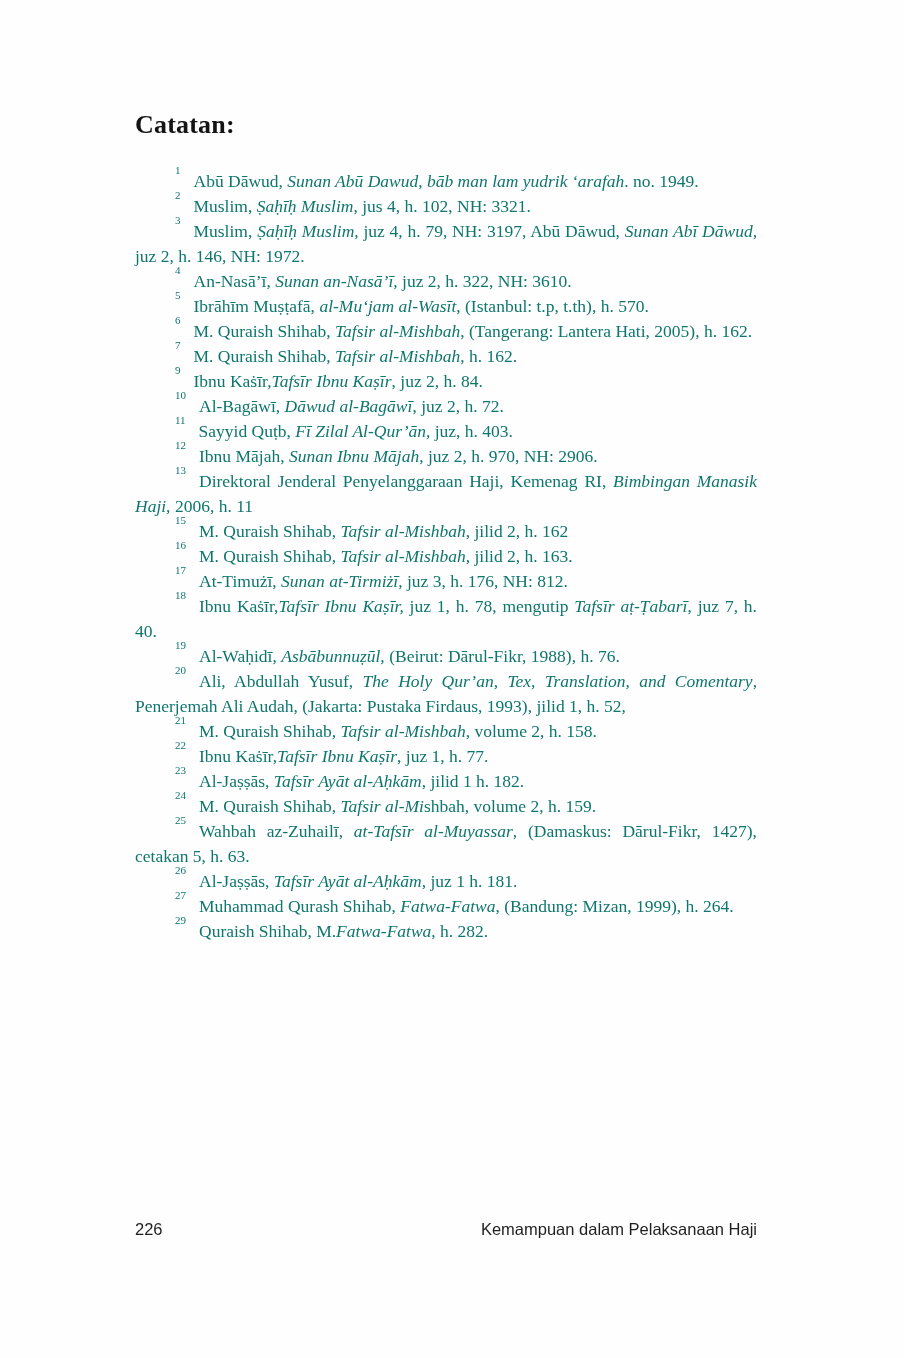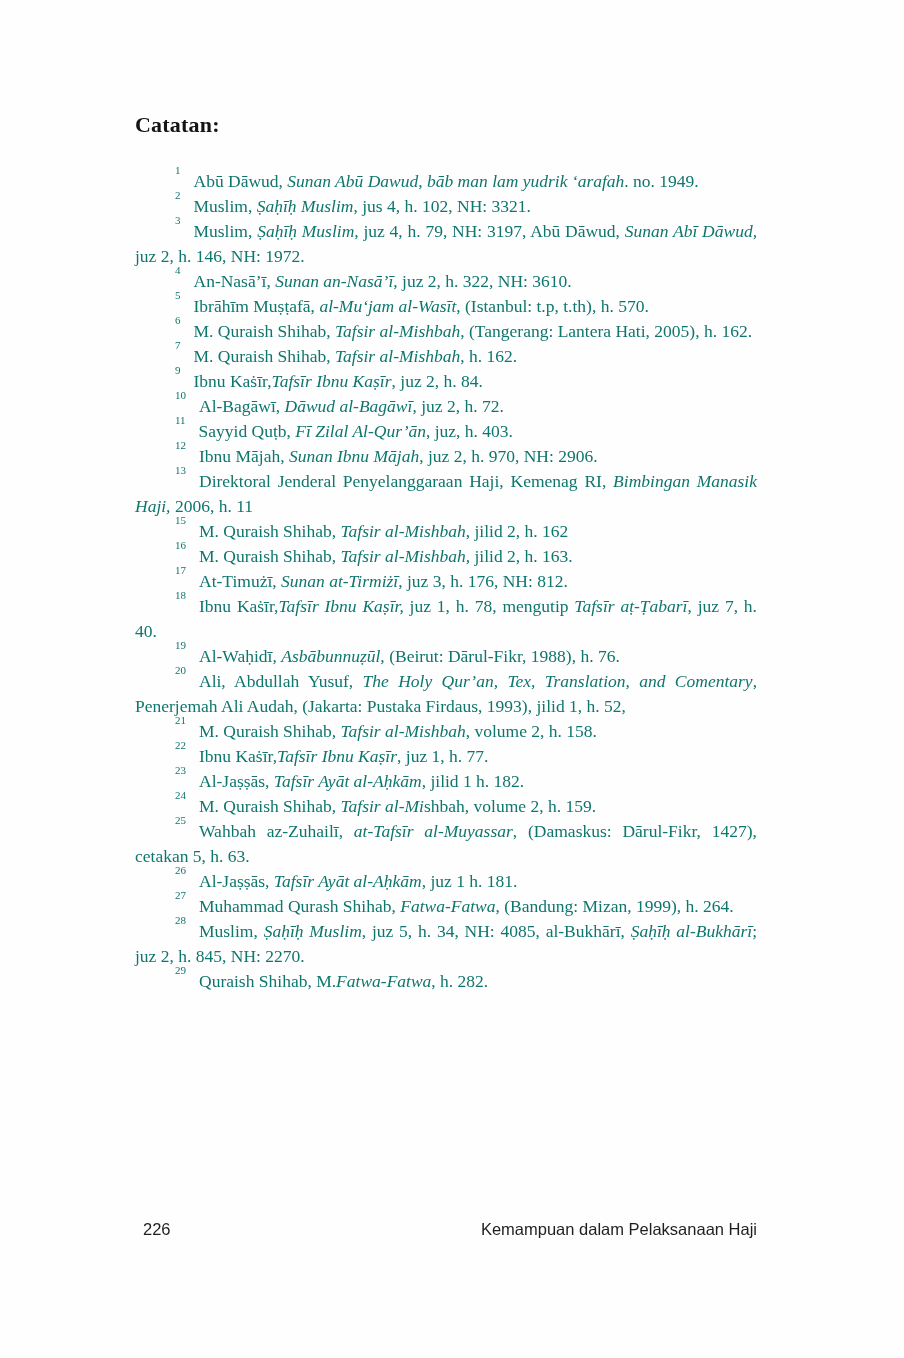--- a/index.html
+++ b/index.html
@@ -20,21 +20,21 @@
     inset: 0;
     background: #fefefe;
   }
   .content {
     position: absolute;
     left: 135px;
     right: 147px;
     top: 112px;
   }
   .heading {
-    font-size: 22px;
+    font-size: 26px;
     line-height: 26px;
     font-weight: bold;
     color: #141414;
     margin: 0 0 31px 0;
     letter-spacing: 0.2px;
   }
   .notes {
     font-size: 17.5px;
     line-height: 25px;
     text-align: justify;
@@ -58,21 +58,20 @@
     position: absolute;
     left: 135px;
     right: 147px;
     top: 1220px;
     display: flex;
     justify-content: space-between;
     align-items: baseline;
     font-family: "Liberation Sans", sans-serif;
     font-size: 16.5px;
     color: #1f1f1f;
-    margin-left: 8px;
   }
 </style>
 </head>
 <body>
 
 <div class="page">
   <div class="content">
     <h1 class="heading">Catatan:</h1>
     <div class="notes">
         <p class="note"><sup>1</sup><span>Abū Dāwud, </span><em>Sunan Abū Dawud, bāb man lam yudrik ‘arafah</em><span>. no. 1949.</span></p>
@@ -93,21 +92,20 @@
         <p class="note"><sup>18</sup><span>Ibnu Kaṡīr,</span><em>Tafsīr Ibnu Kaṣīr,</em><span> juz 1, h. 78, mengutip </span><em>Tafsīr aṭ-Ṭabarī</em><span>, juz 7, h. 40.</span></p>
         <p class="note"><sup>19</sup><span>Al-Waḥidī, </span><em>Asbābunnuẓūl,</em><span> (Beirut: Dārul-Fikr, 1988), h. 76.</span></p>
         <p class="note"><sup>20</sup><span>Ali, Abdullah Yusuf, </span><em>The Holy Qur’an, Tex, Translation, and Comentary</em><span>, Penerjemah Ali Audah, (Jakarta: Pustaka Firdaus, 1993), jilid 1, h. 52,</span></p>
         <p class="note"><sup>21</sup><span>M. Quraish Shihab</span><em>, Tafsir al-Mishbah</em><span>, volume 2, h. 158.</span></p>
         <p class="note"><sup>22</sup><span>Ibnu Kaṡīr,</span><em>Tafsīr Ibnu Kaṣīr</em><span>, juz 1, h. 77.</span></p>
         <p class="note"><sup>23</sup><span>Al-Jaṣṣās, </span><em>Tafsīr Ayāt al-Aḥkām</em><span>, jilid 1 h. 182.</span></p>
         <p class="note"><sup>24</sup><span>M. Quraish Shihab, </span><em>Tafsir al-Mi</em><span>shbah, volume 2, h. 159.</span></p>
         <p class="note"><sup>25</sup><span>Wahbah az-Zuhailī, </span><em>at-Tafsīr al-Muyassar</em><span>, (Damaskus: Dārul-Fikr, 1427), cetakan 5, h. 63.</span></p>
         <p class="note"><sup>26</sup><span>Al-Jaṣṣās, </span><em>Tafsīr Ayāt al-Aḥkām</em><span>, juz 1 h. 181.</span></p>
         <p class="note"><sup>27</sup><span>Muhammad Qurash Shihab, </span><em>Fatwa-Fatwa</em><span>, (Bandung: Mizan, 1999), h. 264.</span></p>
-        <p class="note"><sup>28</sup><span>Muslim, </span><em>Ṣaḥīḥ Muslim</em><span>, juz 5, h. 34, NH: 4085, al-Bukhārī, </span><em>Ṣaḥīḥ al-Bukhārī</em><span>; juz 2, h. 845, NH: 2270.</span></p>
         <p class="note"><sup>29</sup><span>Quraish Shihab, M.</span><em>Fatwa-Fatwa</em><span>, h. 282.</span></p>
       </div>
   </div>
   <div class="footer">
     <span>226</span>
     <span>Kemampuan dalam Pelaksanaan Haji</span>
   </div>
 </div>
 
 </body></html>

